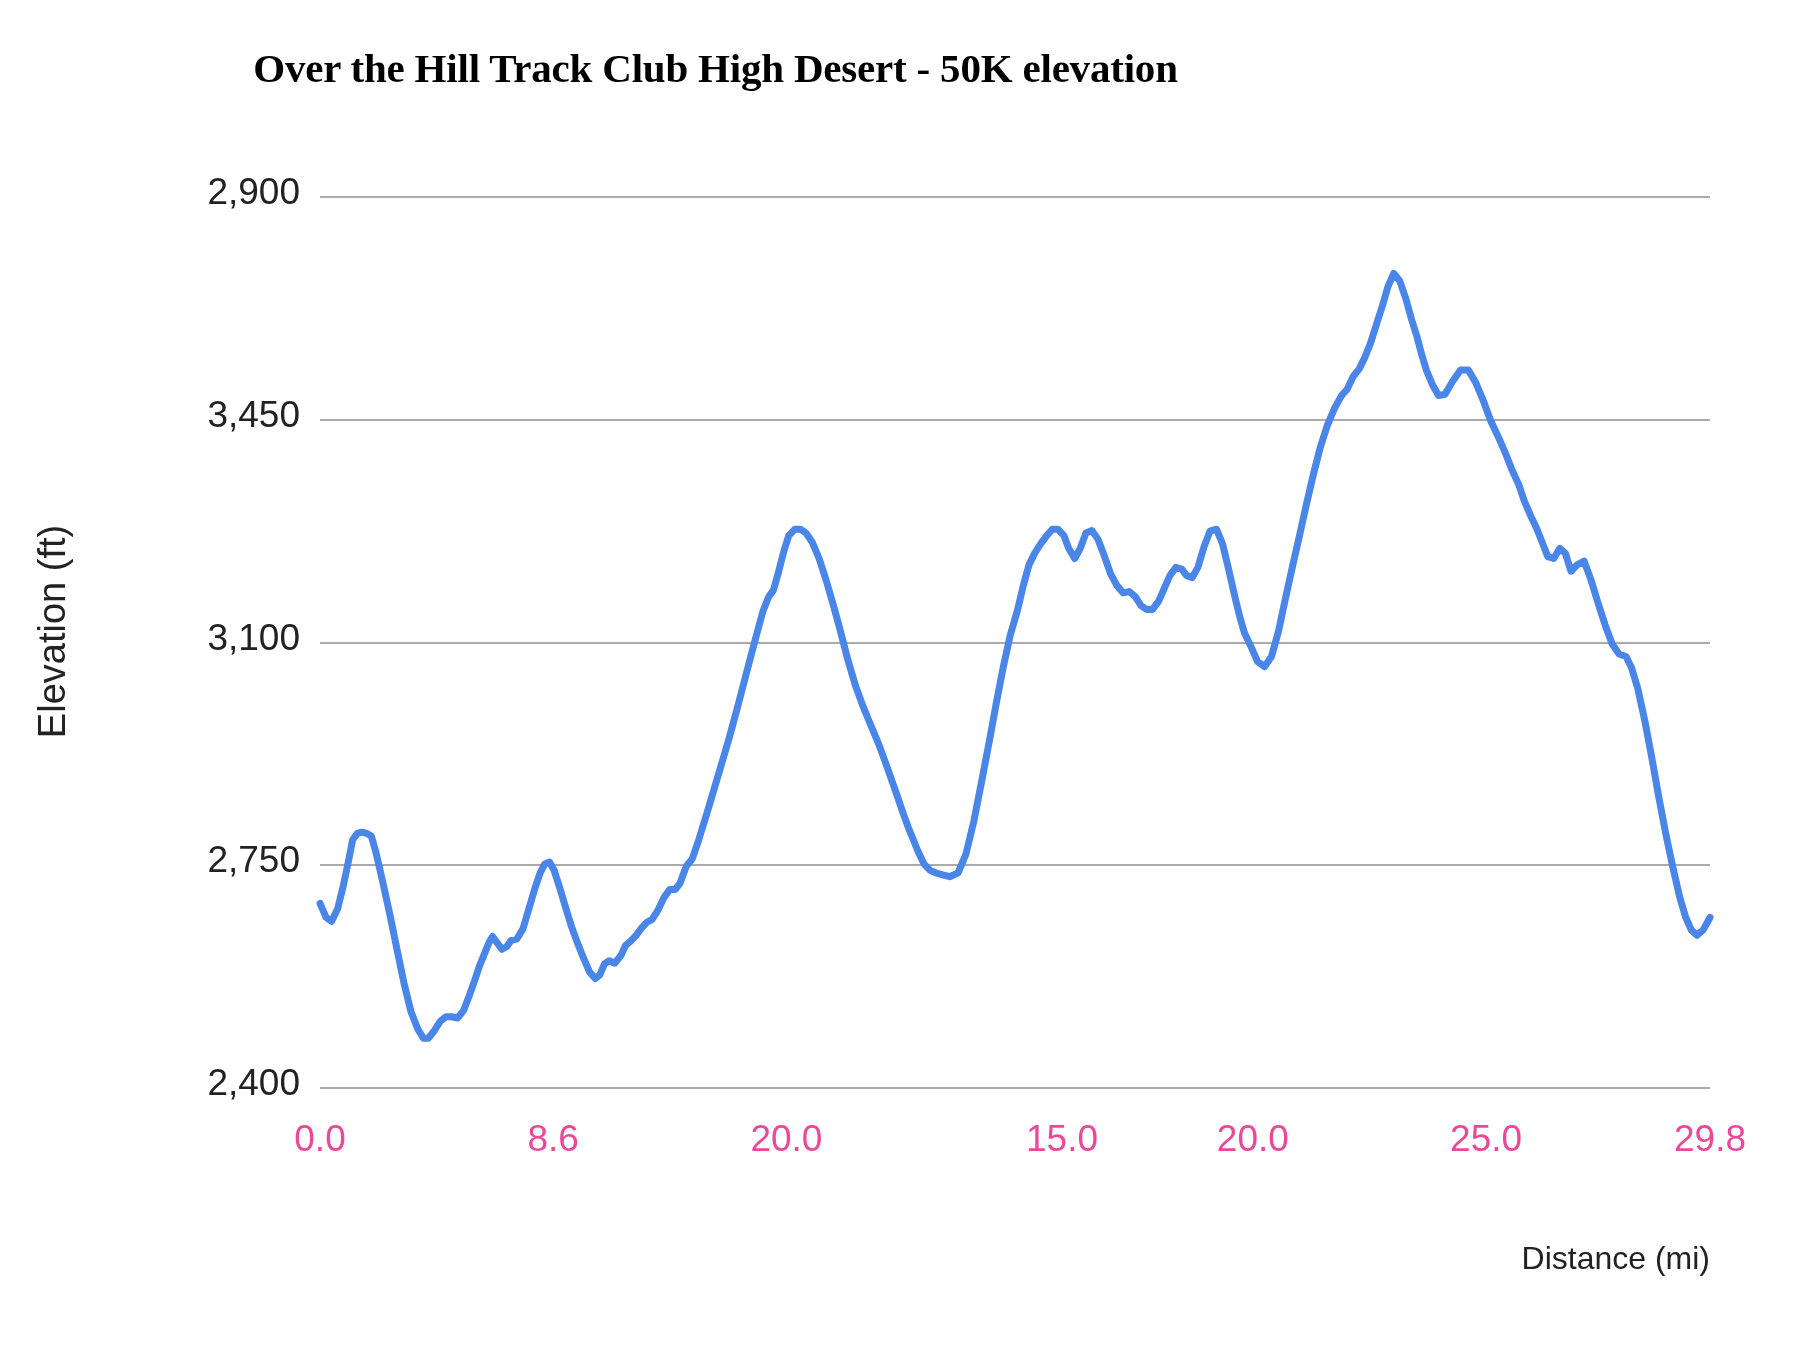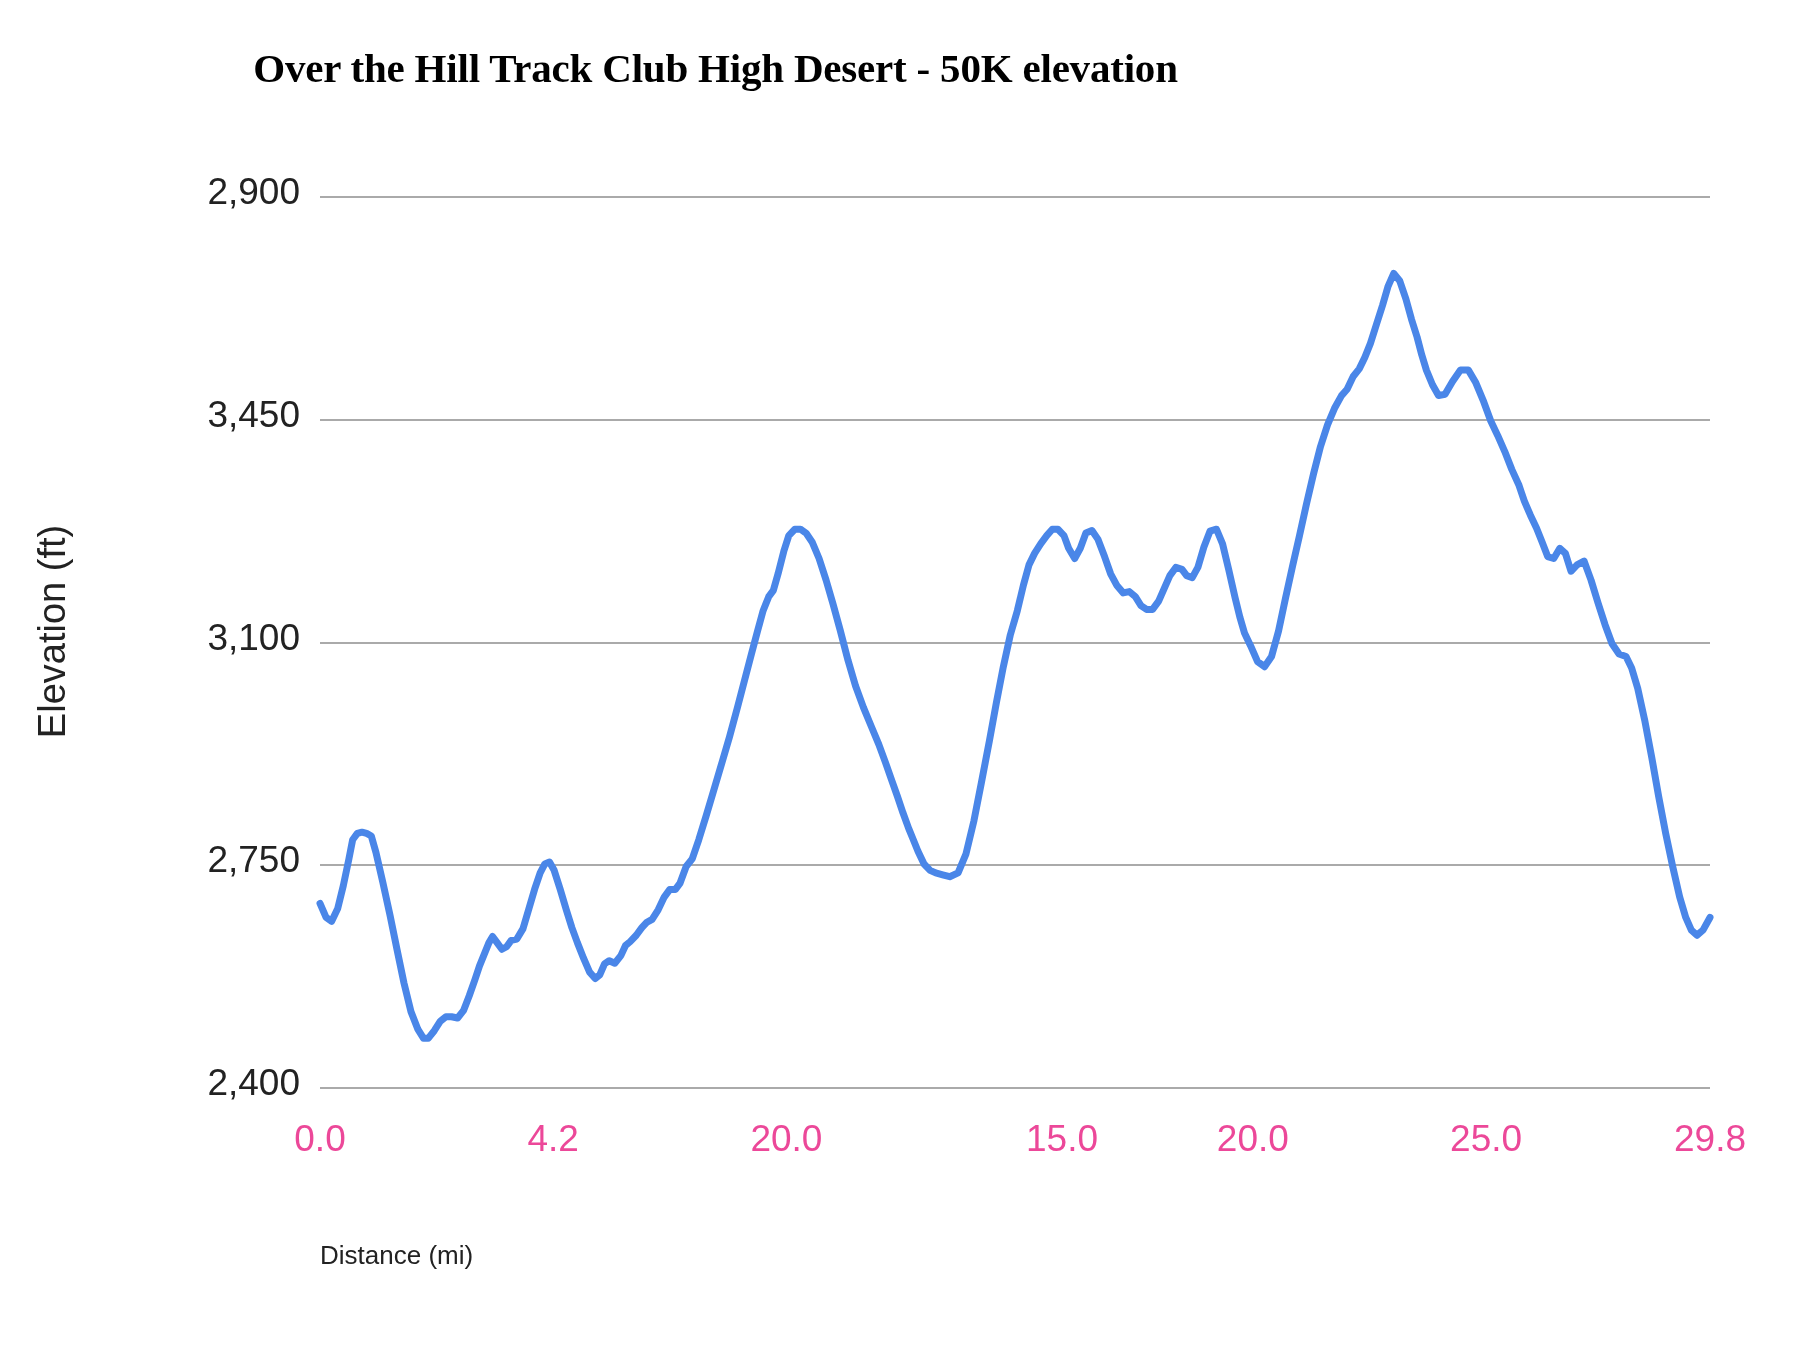--- a/index.html
+++ b/index.html
@@ -77,22 +77,22 @@
     font-size: 37px;
     color: #ec4899;
     font-family: "Liberation Sans", sans-serif;
     white-space: nowrap;
   }
   #x-axis-title {
     position: absolute;
     left: 320px;
     top: 1240px;
     width: 1390px;
-    text-align: left;
-    font-size: 26px;
+    text-align: right;
+    font-size: 32px;
     color: #222222;
     font-family: "Liberation Sans", sans-serif;
   }
   #y-axis-title {
     position: absolute;
     left: -268px;
     top: 610px;
     width: 640px;
     text-align: center;
     font-size: 38px;
@@ -137,21 +137,21 @@
         <div class="gridline" style="top: 667.25px;"></div>
         <div class="gridline" style="top: 890px;"></div>
       </div>
     <svg id="series-svg" viewBox="0 0 1390 891" preserveAspectRatio="none">
       <polyline id="series-path" fill="none" stroke="#4a86e8" stroke-width="7" stroke-linejoin="round" stroke-linecap="round" points="0.00,706.44 6.06,720.44 11.66,724.26 17.72,711.53 23.32,688.62 28.92,661.89 32.65,642.79 37.32,636.43 41.98,635.16 46.64,636.43 51.31,638.97 55.97,655.52 62.97,686.07 69.97,717.89 76.96,752.26 83.96,785.99 90.96,814.63 97.95,832.45 103.55,841.36 108.21,841.36 114.28,833.72 120.34,824.17 125.94,819.72 131.54,819.72 137.60,820.99 143.66,813.36 149.26,798.72 154.86,782.81 159.52,768.81 164.19,757.35 168.85,745.89 172.58,739.53 177.25,745.89 181.91,752.26 186.58,749.71 191.24,743.35 196.84,742.08 202.90,731.89 208.97,711.53 214.56,692.43 220.16,675.89 224.83,666.98 229.49,665.07 234.15,673.34 240.22,692.43 246.28,712.80 251.88,730.62 257.48,745.89 263.54,761.17 269.60,775.17 275.20,781.53 279.87,777.72 284.53,766.90 289.19,763.71 294.79,766.26 300.86,758.62 305.52,748.44 310.18,744.62 316.25,738.26 321.85,730.62 326.51,725.53 332.11,722.35 338.17,712.80 344.23,700.07 349.83,692.43 355.43,692.43 360.09,686.07 366.16,669.52 372.22,661.89 378.75,642.79 386.21,618.61 394.14,591.88 402.07,565.15 409.54,539.69 417.47,510.42 424.46,483.69 431.46,456.96 437.52,434.04 443.12,413.68 448.72,399.68 453.38,393.31 458.05,376.77 464.11,353.22 468.78,338.58 474.84,332.22 480.44,332.22 486.03,336.03 492.10,344.94 499.09,361.49 506.09,383.13 513.09,407.31 520.08,432.77 528.01,463.32 535.48,488.78 543.41,510.42 551.34,529.51 558.80,547.33 565.33,565.15 571.39,582.33 577.46,599.52 583.05,616.06 588.65,631.34 593.32,642.79 597.98,654.25 604.04,666.98 610.11,673.34 615.70,675.89 622.70,677.80 629.70,679.71 638.09,675.89 646.02,656.79 653.95,623.70 661.42,585.51 669.35,544.15 676.34,505.96 683.34,469.68 690.34,437.86 697.33,413.68 703.40,388.22 708.99,367.86 714.59,356.40 720.65,346.85 726.72,338.58 732.32,332.22 737.91,332.22 743.98,338.58 748.64,351.31 754.70,361.49 760.30,351.31 765.90,336.03 771.96,333.49 778.03,342.40 784.56,359.58 790.62,376.77 796.68,388.22 803.21,395.86 809.28,394.59 815.34,399.68 820.94,408.59 826.54,412.41 832.60,412.41 838.66,404.13 844.26,391.40 849.86,378.68 855.92,370.40 861.99,372.31 866.65,378.68 872.25,380.58 877.85,370.40 883.91,350.04 889.97,334.13 896.50,332.22 902.57,346.85 908.63,372.31 915.16,400.95 919.83,420.04 924.49,435.95 930.55,448.68 937.55,464.59 944.55,469.68 951.54,459.50 958.54,434.04 965.54,400.95 972.53,369.13 979.53,338.58 986.53,306.76 993.52,276.85 1000.52,249.48 1007.52,227.84 1014.51,211.29 1021.51,198.57 1027.11,192.20 1033.17,179.47 1039.23,171.84 1044.83,160.38 1050.43,146.38 1056.49,127.29 1062.56,108.19 1068.15,89.10 1073.75,76.37 1079.82,84.01 1085.88,101.83 1091.48,122.19 1097.07,140.01 1101.74,157.83 1106.40,173.11 1112.47,187.75 1118.53,198.57 1125.06,197.29 1132.52,184.56 1140.45,173.11 1148.38,173.11 1155.85,185.84 1163.78,204.93 1170.77,224.02 1177.77,238.66 1184.77,254.57 1191.76,272.39 1198.76,287.67 1204.36,304.21 1210.42,318.21 1216.48,330.94 1222.08,344.94 1227.68,359.58 1233.74,361.49 1239.81,351.31 1245.40,356.40 1251.00,374.22 1257.06,367.86 1264.06,364.04 1271.06,383.13 1278.05,406.04 1285.05,427.68 1292.05,446.77 1299.04,456.96 1306.04,459.50 1311.64,470.96 1317.70,491.32 1324.70,523.14 1331.69,560.06 1338.69,599.52 1345.69,636.43 1352.68,669.52 1359.68,700.07 1365.74,720.44 1371.34,733.17 1376.94,738.26 1383.00,733.17 1390.00,720.44"></polyline>
     </svg>
   </div>
 
   <div id="x-axis-labels">
       <div class="x-tick-label" style="left: 320px;">0.0</div>
-      <div class="x-tick-label" style="left: 553.221px;">4.2</div>
+      <div class="x-tick-label" style="left: 553.221px;">8.6</div>
       <div class="x-tick-label" style="left: 786.443px;">20.0</div>
       <div class="x-tick-label" style="left: 1062px;">15.0</div>
       <div class="x-tick-label" style="left: 1252.89px;">20.0</div>
       <div class="x-tick-label" style="left: 1486.11px;">25.0</div>
       <div class="x-tick-label" style="left: 1710px;">29.8</div>
     </div>
 
   <div id="x-axis-title">Distance (mi)</div>
 
 </div>

